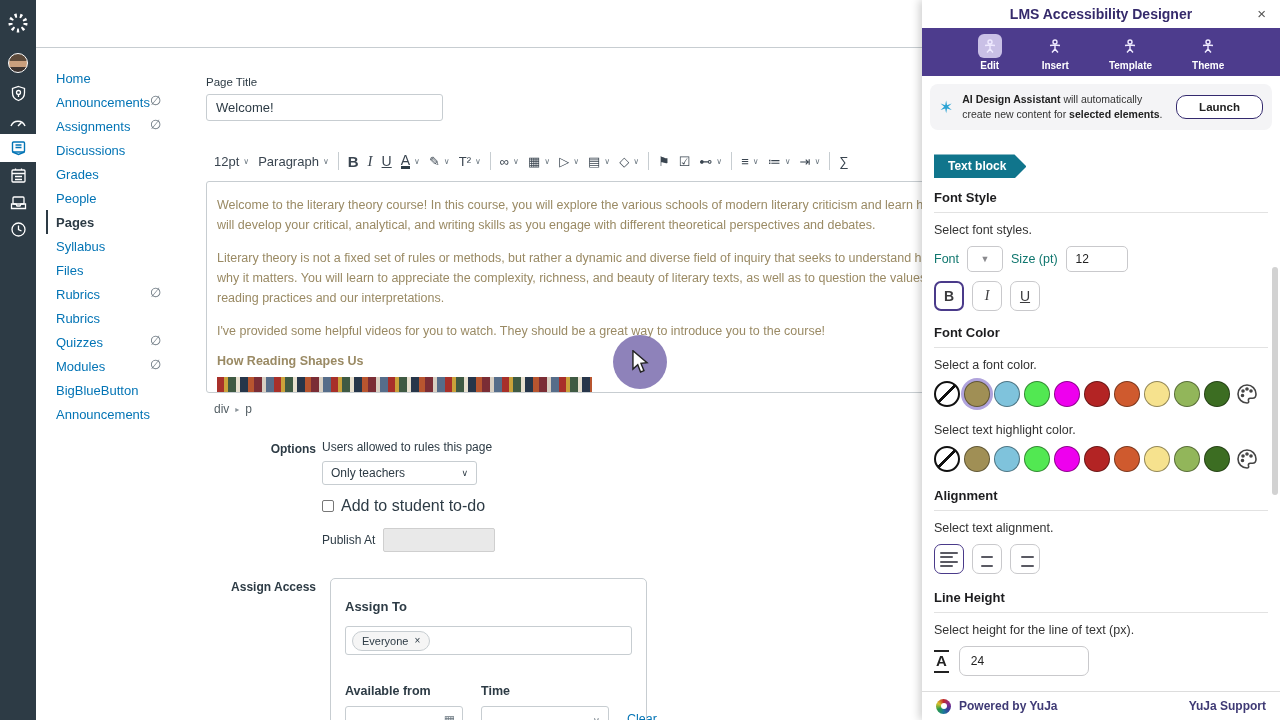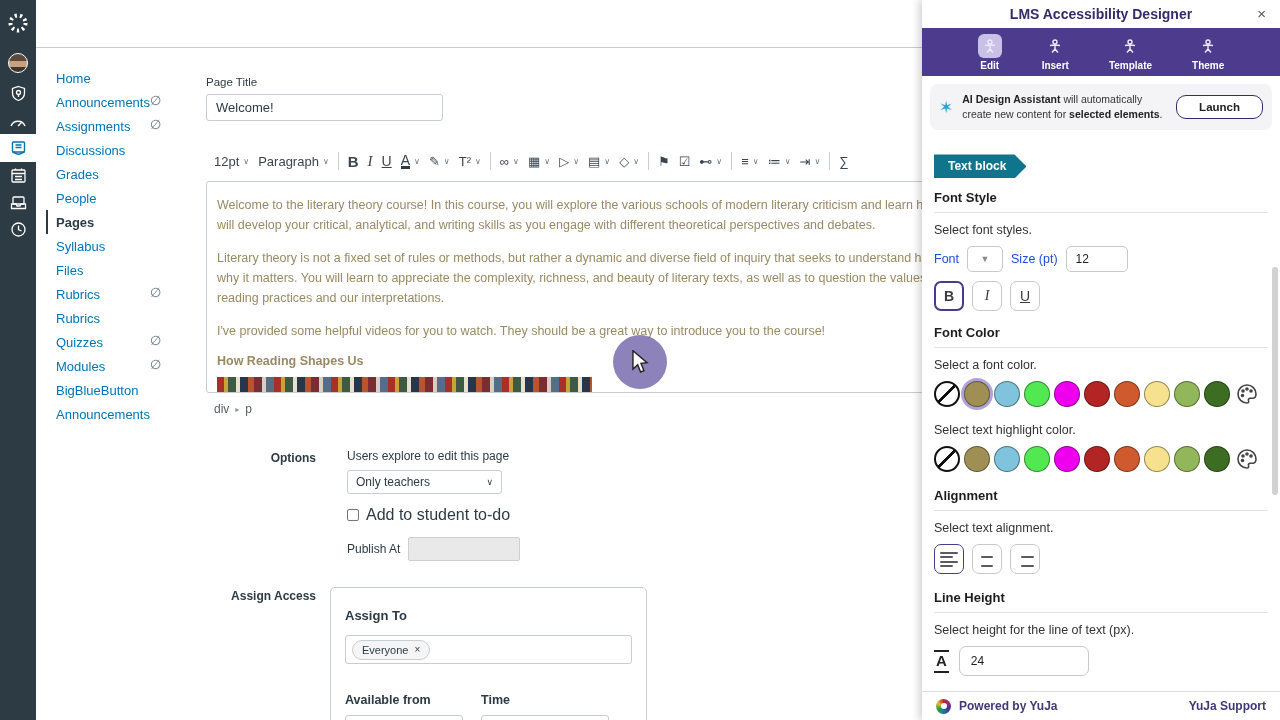--- a/index.html
+++ b/index.html
@@ -50,21 +50,21 @@
   .rce-box p { font-size:12.5px; line-height:1.6; color:#9a8a64; margin-bottom:13px; }
   .rce-box h4 { font-size:12.5px; color:#9a8a64; font-weight:bold; margin:6px 0 9px; }
   .video-thumb { width:375px; height:56px; position:relative; overflow:hidden; background:#cfc9bd; }
   .vt-row1 { position:absolute; left:0; top:0; width:100%; height:27px;
     background:repeating-linear-gradient(90deg,#a8302a 0 7px,#caa23a 7px 11px,#3f5a43 11px 19px,#e8e0cf 19px 23px,#27364a 23px 31px,#b8552f 31px 37px,#7b2d35 37px 45px,#d8cfc2 45px 49px,#566d8a 49px 57px); }
 
   .rce-statusbar { display:flex; gap:6px; align-items:center; margin:9px 0 0 8px; font-size:12px; color:#556066; }
   .rce-statusbar .sep { font-size:8px; color:#8a9399; }
 
   
-  .form-row { display:grid; grid-template-columns:110px auto; column-gap:31px; margin-top:33px; }
+  .form-row { display:grid; grid-template-columns:110px auto; column-gap:6px; margin-top:24px; }
   .row-label { text-align:right; font-size:12px; font-weight:bold; color:#2d3b45; padding-top:2px; }
   .opt-label { font-size:12px; color:#2d3b45; margin-bottom:7px; }
   .opt-select { width:155px; height:24px; border:1px solid #c7cdd1; border-radius:3px; display:flex; align-items:center;
     justify-content:space-between; padding:0 8px; font-size:12px; color:#2d3b45; cursor:pointer; background:#fff; }
   .opt-select .chev { font-size:9px; color:#2d3b45; }
   .chk-row { display:flex; align-items:center; gap:7px; margin:12px 0 0; font-size:16px; color:#2d3b45; }
   .chk { width:12px; height:12px; border:1px solid #777; border-radius:2px; background:#fff; cursor:pointer; }
   .publish-row { display:flex; align-items:center; gap:8px; margin-top:13px; }
   .publish-row .p-label { font-size:12px; color:#2d3b45; }
   .publish-input { width:112px; height:24px; background:#e9e9e9; border:1px solid #cfcfcf; border-radius:2px; }
@@ -100,21 +100,21 @@
   .ai-text { font-size:10.5px; color:#333; line-height:1.45; flex:1; }
   .ai-text b { color:#222; }
   .launch-btn { background:#fff; border:1.5px solid #342a6e; border-radius:10px; padding:5px 22px; font-size:11.5px;
     font-weight:bold; color:#222; cursor:pointer; font-family:"Liberation Sans",sans-serif; }
   .panel-body { padding:10px 12px 0; }
   .block-tag { display:inline-block; background:#10758c; color:#fff; font-size:12px; font-weight:bold; padding:5px 20px 5px 14px;
     clip-path:polygon(0 0, calc(100% - 12px) 0, 100% 50%, calc(100% - 12px) 100%, 0 100%); margin:4px 0 12px; }
   .sec-h { font-size:13px; font-weight:bold; color:#1d1d1f; padding-bottom:7px; border-bottom:1px solid #e2e2e2; margin-bottom:10px; }
   .sec-sub { font-size:12.5px; color:#333; margin-bottom:9px; }
   .font-row { display:flex; align-items:center; gap:8px; margin-bottom:9px; }
-  .font-row .lbl { font-size:12.5px; color:#1d4ed8;text-align:center; }
+  .font-row .lbl { font-size:12.5px; color:#0f766e;text-align:center; }
   .mini-select { width:36px; height:26px; border:1px solid #c9c9cc; border-radius:5px; display:flex; align-items:center;
     justify-content:center; color:#8a8a8e; font-size:9px; cursor:pointer; }
   .size-input { width:62px; height:26px; border:1px solid #c9c9cc; border-radius:5px; font-size:12px; color:#222; padding:0 9px;
     font-family:"Liberation Sans",sans-serif; }
   .biu-row { display:flex; gap:8px; margin-bottom:14px; }
   .biu-btn { width:30px; height:30px; border:1px solid #c9c9cc; border-radius:7px; background:#fff; display:flex; align-items:center;
     justify-content:center; font-size:14px; color:#3a3a3c; cursor:pointer; }
   .biu-btn.bold { font-weight:bold; border:2px solid #4a3a8a; }
   .biu-btn.ital { font-style:italic; font-family:"Liberation Serif",serif; }
   .biu-btn.und { text-decoration:underline; }
@@ -345,21 +345,21 @@
   <div class="rce-statusbar">
     <span>div</span>
     <span class="sep">▸</span>
     <span>p</span>
   </div>
 
   
   <div class="form-row">
     <div class="row-label">Options</div>
     <div>
-      <div class="opt-label">Users explore to edit this page</div>
+      <div class="opt-label">Users allowed to rules this page</div>
       <div class="opt-select">
         <span>Only teachers</span>
         <span class="chev">∨</span>
       </div>
       <div class="chk-row">
         <span class="chk"></span>
         <span>Add to student to-do</span>
       </div>
       <div class="publish-row">
         <span class="p-label">Publish At</span>

